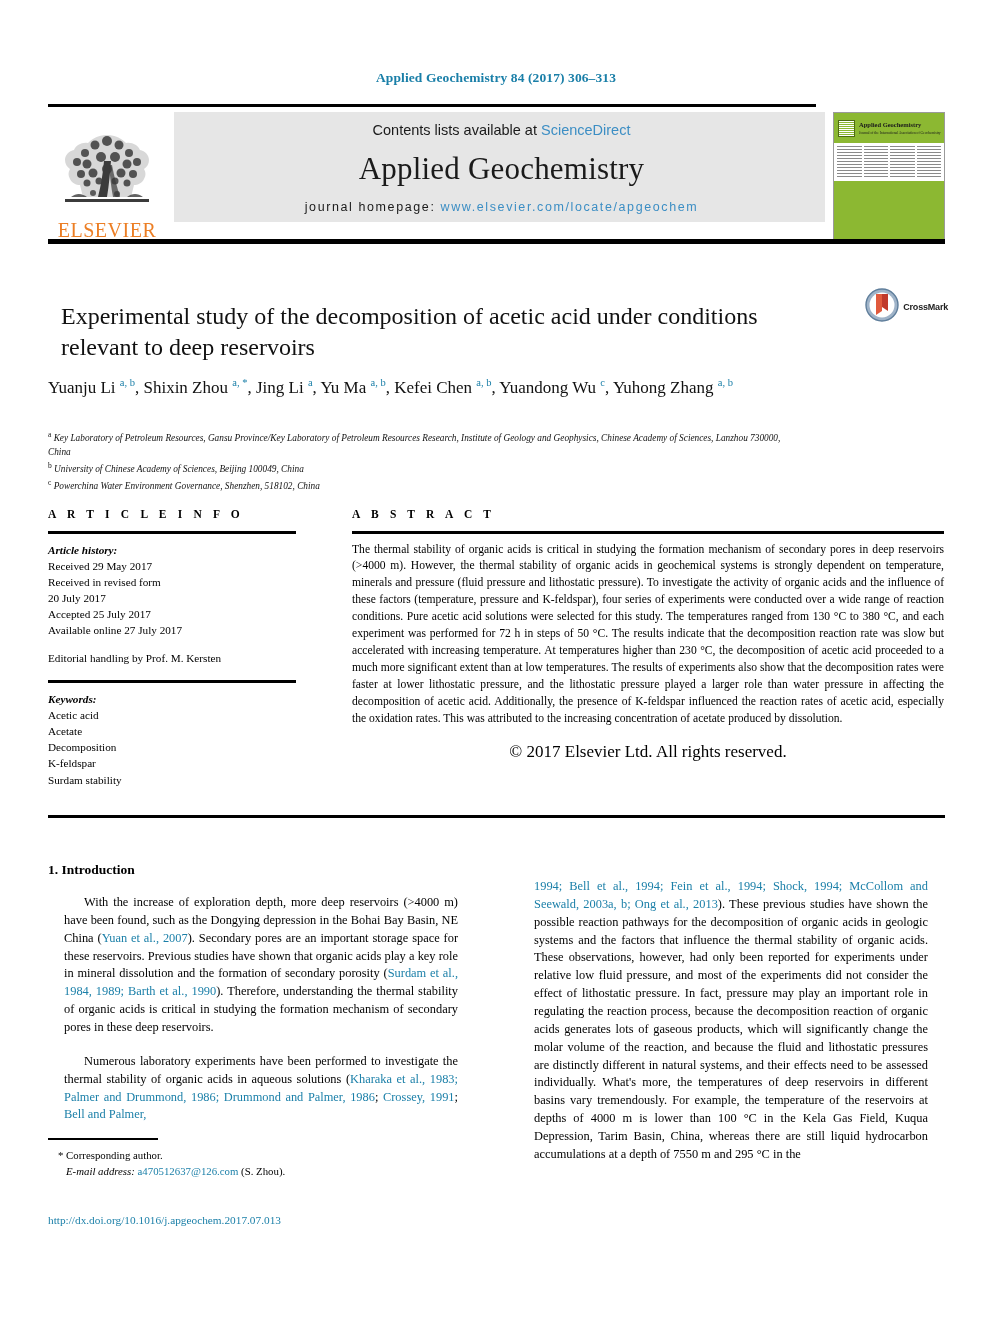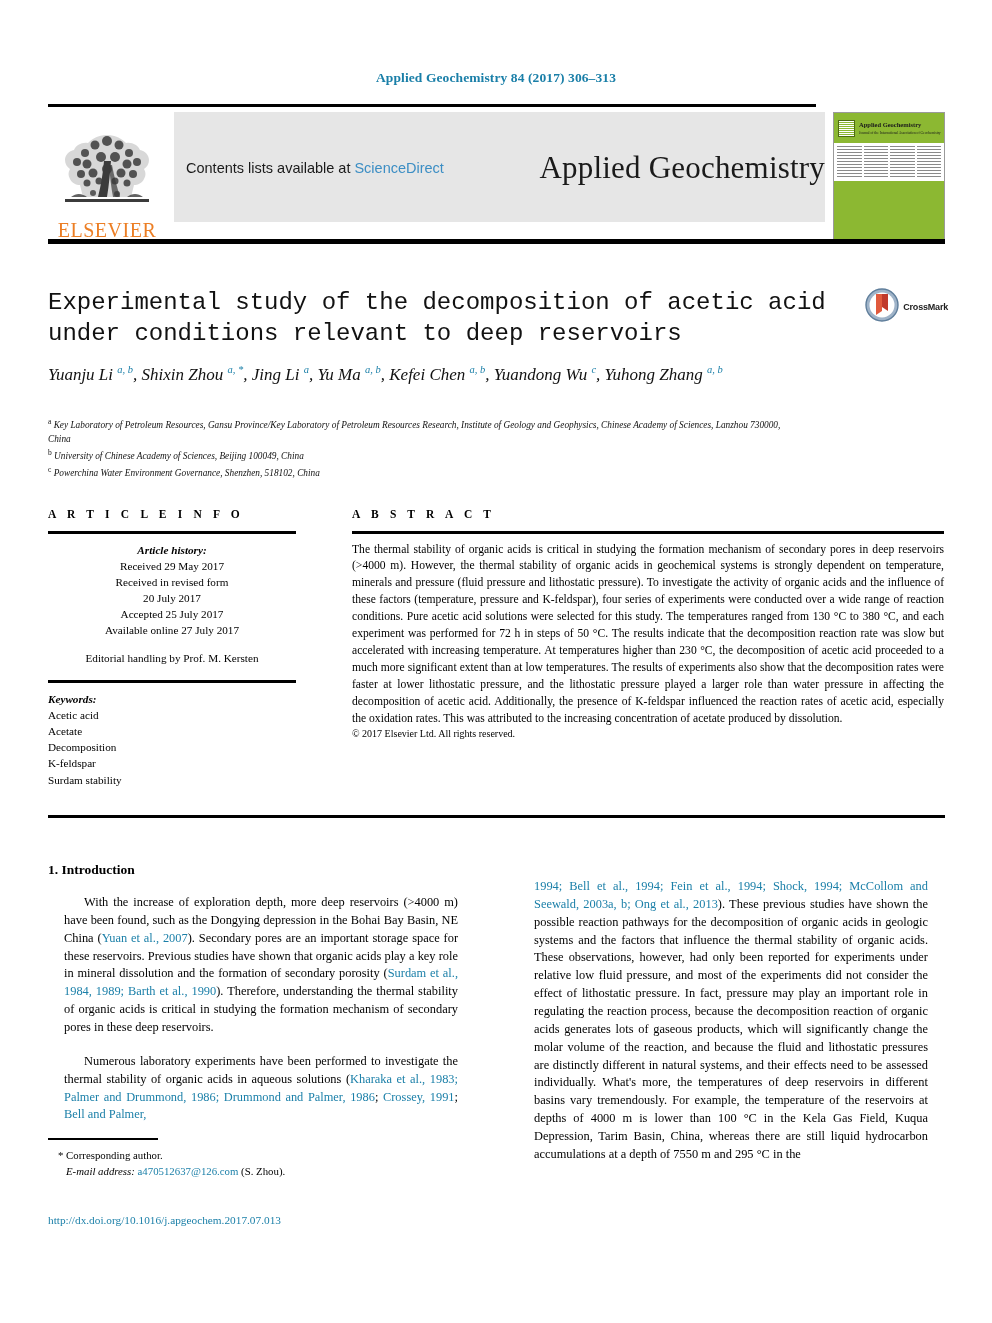--- a/index.html
+++ b/index.html
@@ -78,24 +78,24 @@
     font-weight: normal;
     line-height: 1;
     margin-top: 1px;
   }
   .jbanner {
     flex: 1 1 auto;
     background: #e6e6e6;
     margin-left: 8px;
     margin-right: 8px;
     display: flex;
-    flex-direction: row;
+    flex-direction: column;
     align-items: center;
     justify-content: space-between;
-    padding: 10px 0 8px 12px;
+    padding: 10px 0 8px 4px;
     height: 110px;
     box-sizing: border-box;
   }
   .contents-line {
     font-family: "Liberation Sans", sans-serif;
     font-size: 14.5px;
     color: #1a1a1a;
   }
   .contents-line .sd { color: #3c8ec4; }
   .jtitle {
@@ -162,30 +162,29 @@
     position: absolute;
     left: 48px;
     top: 288px;
     width: 790px;
   }
   .art-title {
     font-size: 24px;
     line-height: 1.28;
     color: #111;
     font-weight: normal;
-    margin: 0;
-    font-family: Liberation Mono, monospace;
+    margin: 13px;
+    font-family: Liberation Serif, serif;
   }
   .authors {
     margin-top: 14px;
     font-size: 17px;
     line-height: 1.42;
     color: #111;
     width: 740px;
-    font-style: italic;
   }
   .authors sup { color: #1a7fa8; font-size: 10.5px; }
   .affils {
     margin-top: 28px;
     font-size: 9.3px;
     font-style: italic;
     line-height: 1.5;
     color: #111;
     width: 740px;
     font-family: "Liberation Serif", serif;
@@ -227,34 +226,35 @@
     font-weight: bold;
     letter-spacing: 4.2px;
     color: #000;
   }
   .hr-thin {
     height: 2.5px;
     background: #000;
     margin-top: 11px;
     margin-bottom: 8px;
   }
-  .hist { font-size: 11.2px; line-height: 1.44; text-align: center; }
+  .hist { font-size: 11.2px; line-height: 1.44; }
   .hist .lbl { font-style: italic; font-weight: bold; }
   .hist .gap { height: 12px; }
   .kw { font-size: 11.2px; line-height: 1.44; }
   .kw .lbl { font-style: italic; font-weight: bold; }
   .abstract-body {
     font-size: 11.6px;
     line-height: 1.46;
     text-align: justify;
     color: #000;
   }
   .copyline {
-    text-align: left;
-    font-size: 10px;
+    text-align: center;
+    font-size: 17px;
+    margin-top: 14px;
   }
   .wide-rule {
     position: absolute;
     left: 48px;
     top: 815px;
     width: 897px;
     height: 2.5px;
     background: #000;
   }
 
@@ -361,20 +361,23 @@
           </svg>
         </span>
         <div class="elsevier-word">ELSEVIER</div>
       </div>
 
       <div class="jbanner">
         <div class="contents-line">
           <span>Contents lists available at </span><a class="sd" href="#" style="text-decoration:none">ScienceDirect</a>
         </div>
         <div class="jtitle">Applied Geochemistry</div>
+        <div class="homepage-line">
+          <span>journal homepage: </span><a class="url" href="#" style="text-decoration:none">www.elsevier.com/locate/apgeochem</a>
+        </div>
       </div>
 
       <div class="cover-thumb">
         <div class="cover-top">
           <div class="cover-badge"></div>
           <div class="cover-name">
             <b>Applied Geochemistry</b>
             <span style="font-size:3.6px;">Journal of the International Association of Geochemistry</span>
           </div>
         </div>

